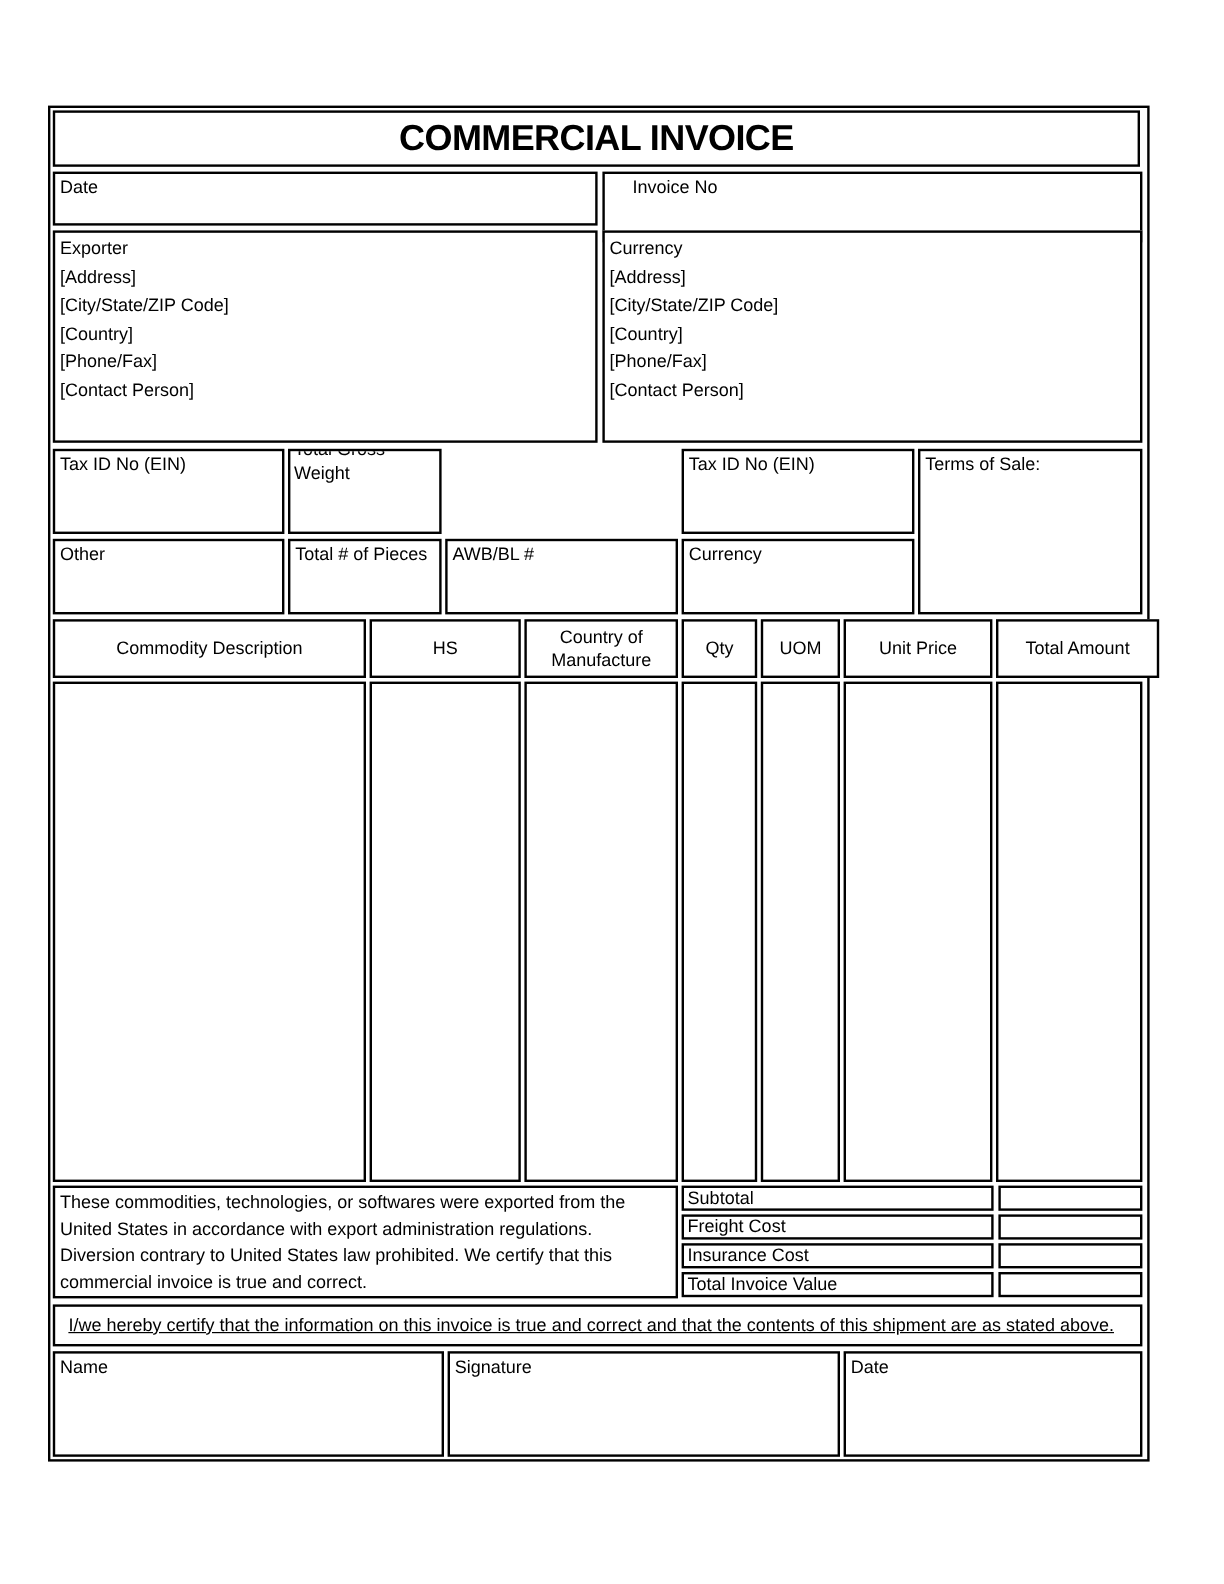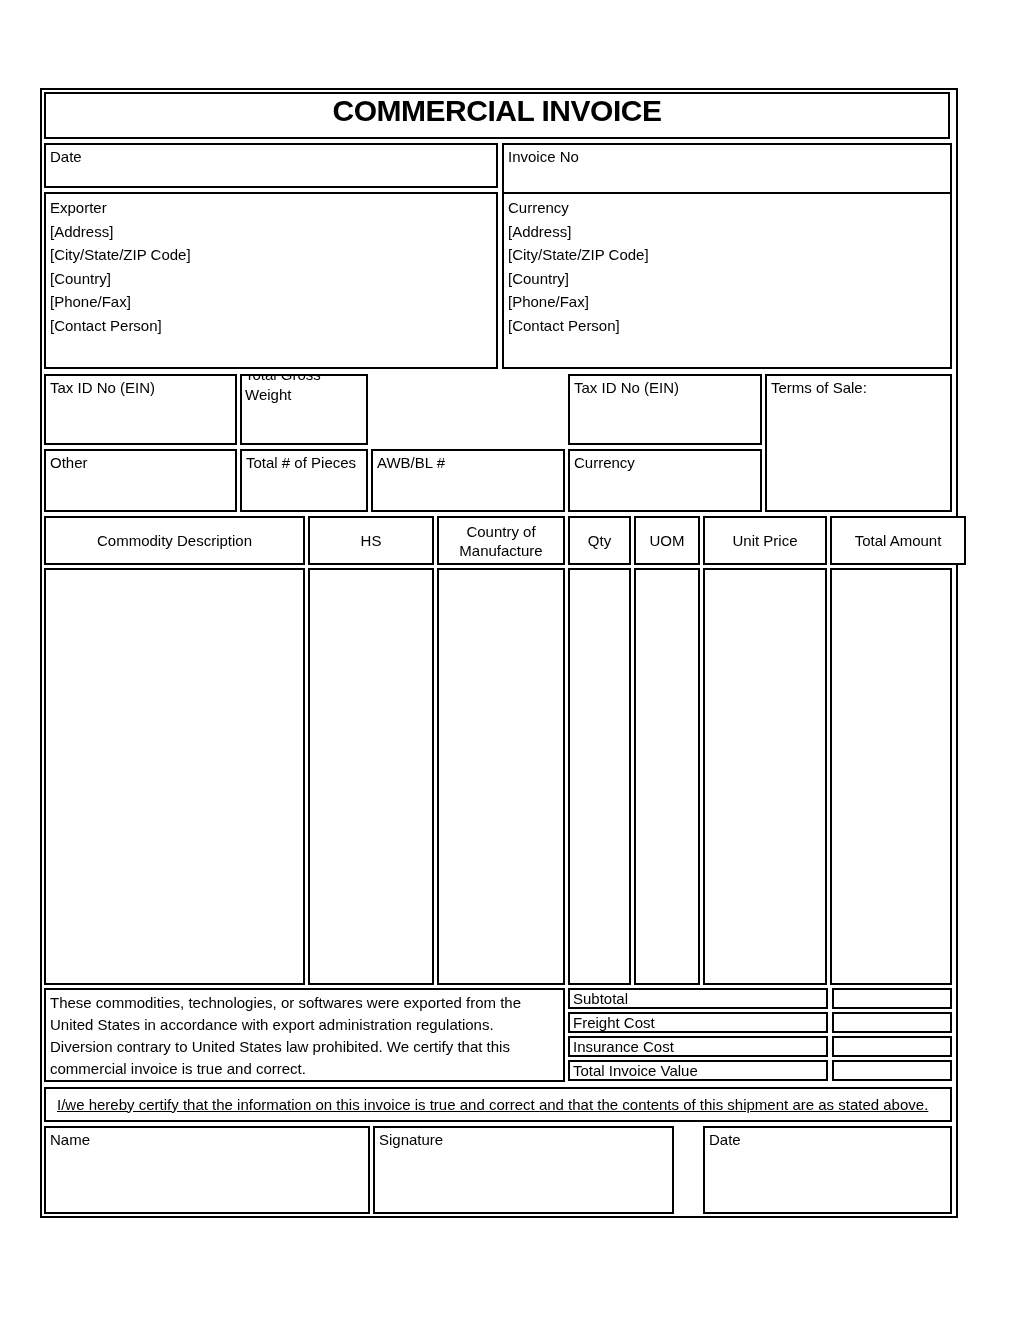--- a/index.html
+++ b/index.html
@@ -19,21 +19,21 @@
   }
   .cell {
     position:absolute;
     border:2px solid #000000;
     background:#ffffff;
     font-size:15px;
     color:#000000;
     overflow:hidden;
   }
   .lbl { display:block; padding:1px 4px; line-height:21px; }
-  .title-cell { display:flex; justify-content:center; }
+  .title-cell { display:flex; align-items:center; justify-content:center; }
   .title-text { font-size:30px; font-weight:bold; letter-spacing:-0.5px; }
   .addr-line { padding:0 4px; line-height:23.5px; }
   .addr-first { padding-top:2px; }
   .hdr { display:flex; align-items:center; justify-content:center; text-align:center; line-height:19px; padding:0 4px; }
   .clipwrap { height:29px; overflow:hidden; }
   .cliptext { margin-top:-11px; line-height:20px; width:88px; padding-left:3px; }
   .stmt { padding:2px 4px; line-height:22px; }
   .totrow { line-height:16px; padding:0 3px; display:flex; align-items:center; }
   .certify { display:flex; align-items:center; padding:0 11px; line-height:18px;text-decoration:underline; }
 </style>
@@ -43,21 +43,21 @@
 <div class="page">
   <div class="frame">
 
     <div class="cell title-cell" style="left:2px;top:2px;width:906px;height:47px;">
       <span class="title-text">COMMERCIAL INVOICE</span>
     </div>
 
     <div class="cell" style="left:2px;top:53px;width:454px;height:45px;">
       <span class="lbl">Date</span>
     </div>
-    <div class="cell" style="left:460px;top:53px;width:450px;height:59px;">
+    <div class="cell" style="left:460px;top:53px;width:450px;height:59px;padding-left:19px;">
       <span class="lbl">Invoice No</span>
     </div>
 
     <div class="cell" style="left:2px;top:102px;width:454px;height:177px;">
       <div class="addr-line addr-first">Exporter</div>
       <div class="addr-line">[Address]</div>
       <div class="addr-line">[City/State/ZIP Code]</div>
       <div class="addr-line">[Country]</div>
       <div class="addr-line">[Phone/Fax]</div>
       <div class="addr-line">[Contact Person]</div>
@@ -158,21 +158,21 @@
       <span></span>
     </div>
 
     <div class="cell certify" style="left:2px;top:997px;width:908px;height:35px;">
       <span>I/we hereby certify that the information on this invoice is true and correct and that the contents of this shipment are as stated above.</span>
     </div>
 
     <div class="cell" style="left:2px;top:1036px;width:326px;height:88px;">
       <span class="lbl">Name</span>
     </div>
-    <div class="cell" style="left:331px;top:1036px;width:301px;height:88px;">
+    <div class="cell" style="left:331px;top:1036px;width:327px;height:88px;">
       <span class="lbl">Signature</span>
     </div>
     <div class="cell" style="left:661px;top:1036px;width:249px;height:88px;">
       <span class="lbl">Date</span>
     </div>
 
   </div>
 </div>
 
 </body></html>

